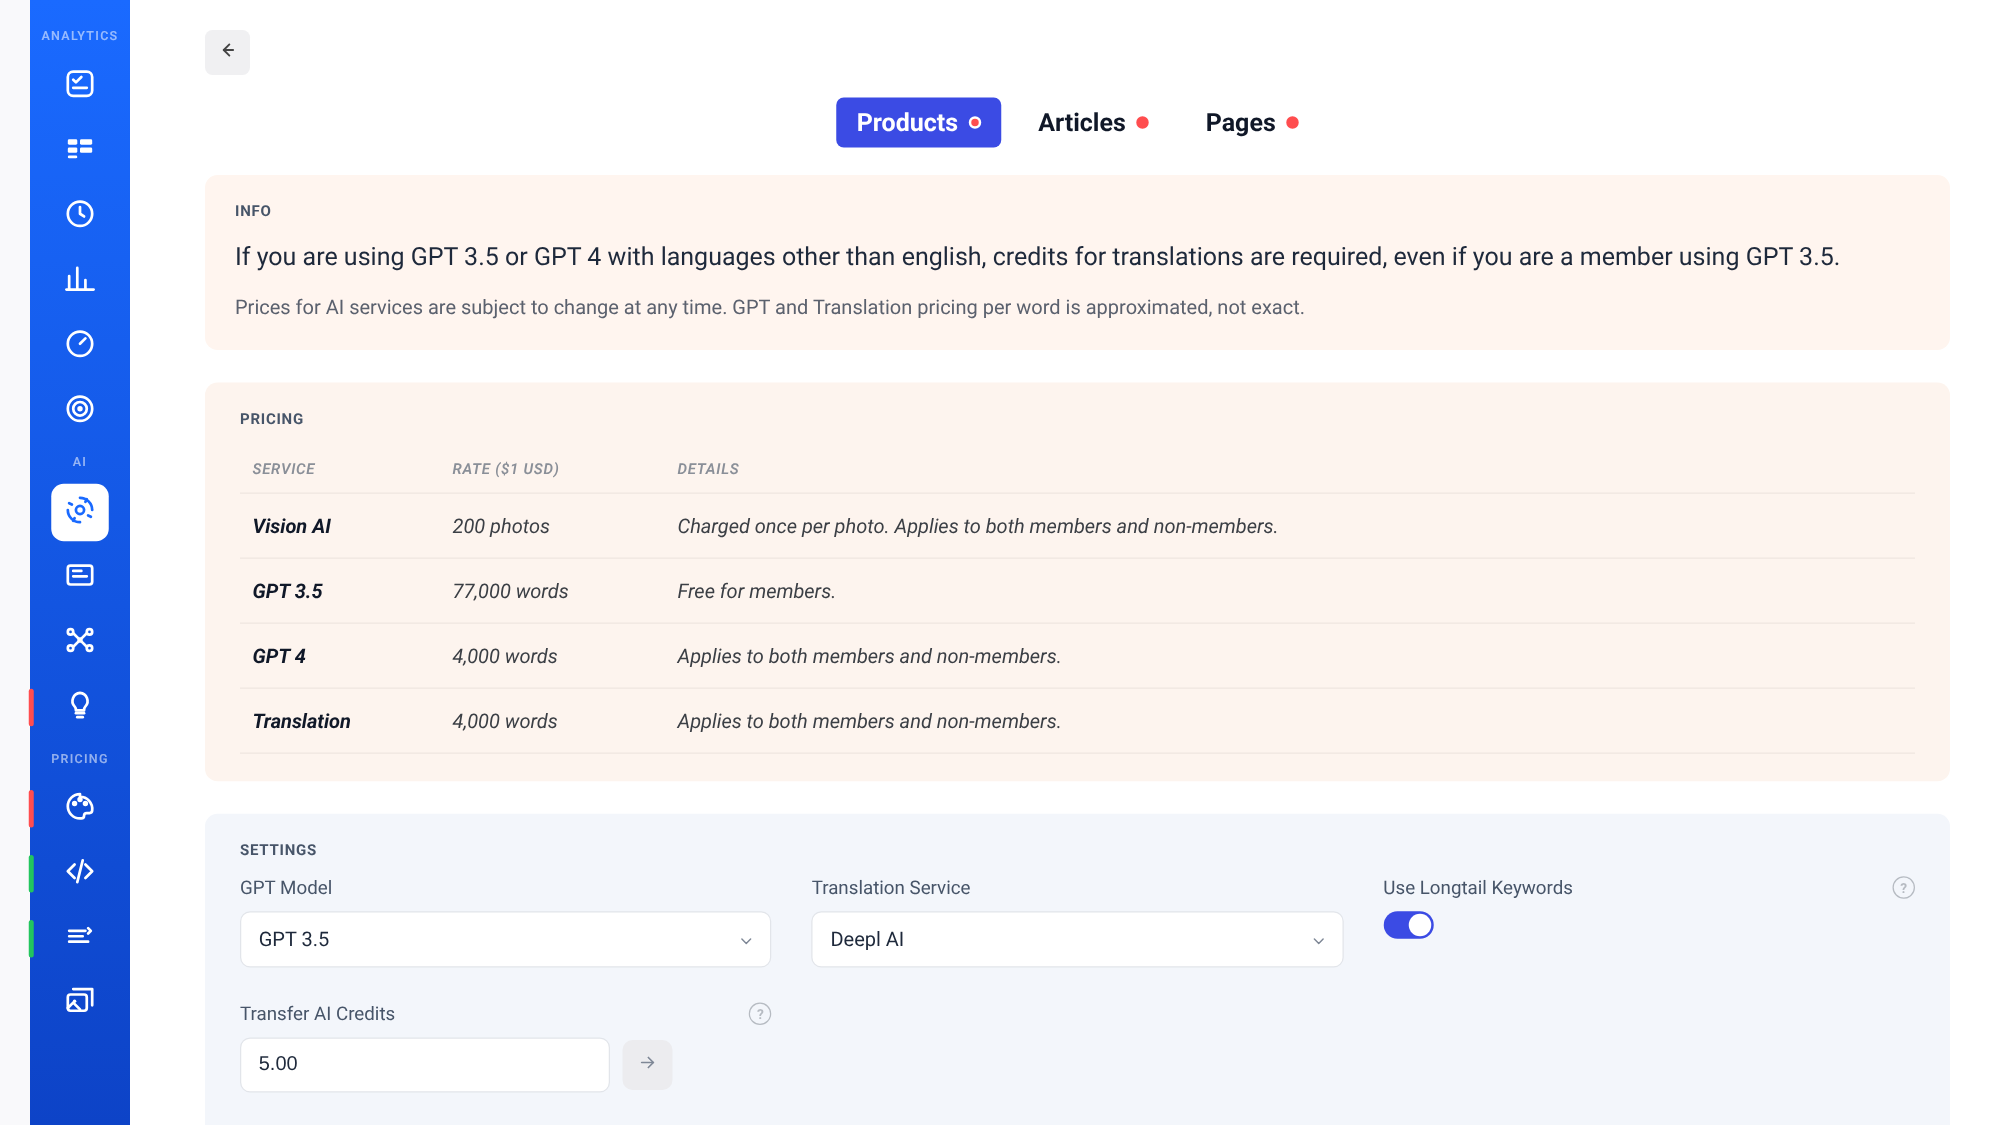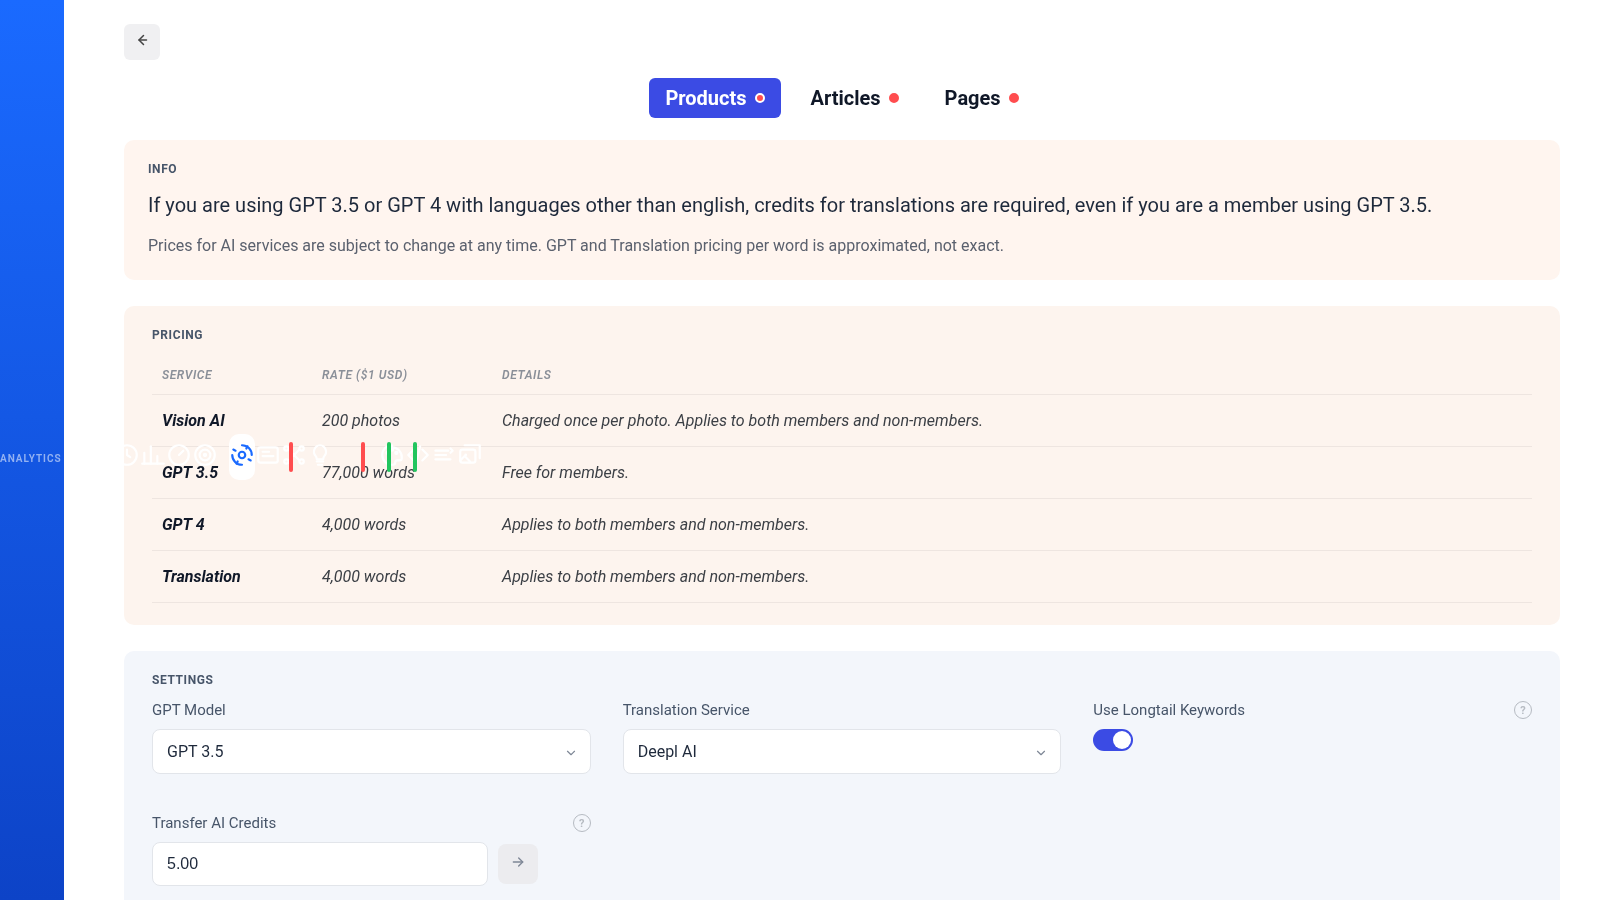--- a/index.html
+++ b/index.html
@@ -7,28 +7,29 @@
     font-family: -apple-system, BlinkMacSystemFont, "Segoe UI", Roboto, Helvetica, Arial, sans-serif;
     background: #f9f9fb;
     color: #101828;
     display: flex;
     height: 900px;
     width: 1600px;
     overflow: hidden;
   }
   
   .sidebar {
-    width: 64px;
+    width: 80px;
     background: linear-gradient(180deg, #1a6aff 0%, #0d43c7 100%);
     display: flex;
-    flex-direction: row;
+    flex-direction: column;
     align-items: center;
     padding-top: 14px;
     color: #fff;
     flex-shrink: 0;
+    margin-left: 24px;
   }
   .side-group-label {
     font-size: 10px;
     letter-spacing: 1px;
     color: rgba(255,255,255,0.55);
     margin: 10px 0 8px;
     font-weight: 600;
   }
   .side-item {
     width: 46px;
@@ -157,21 +158,21 @@
     border-bottom: 1px solid rgba(0,0,0,0.06);
     color: #3b3f45;
   }
   .pricing-table td.svc { font-weight: 700; color: #101828; }
   .pricing-table th:nth-child(1), .pricing-table td:nth-child(1) { width: 160px; }
   .pricing-table th:nth-child(2), .pricing-table td:nth-child(2) { width: 180px; }
 
   .settings-grid {
     display: grid;
     grid-template-columns: 1fr 1fr 1fr;
-    gap: 40px 32px;
+    gap: 28px 32px;
   }
   .field-label {
     font-size: 15px;
     color: #475569;
     margin-bottom: 10px;
     display: flex;
     align-items: center;
     justify-content: space-between;
   }
   .help-icon {
@@ -226,21 +227,21 @@
     gap: 10px;
     align-items: center;
   }
   .text-input {
     background: #fff;
     border: 1px solid #e2e5ea;
     border-radius: 8px;
     padding: 12px 14px;
     font-size: 16px;
     color: #1e293b;
-    width: 336px;
+    width: 296px;
   }
   .go-btn {
     width: 40px;
     height: 40px;
     background: #ececef;
     border-radius: 8px;
     display: flex;
     align-items: center;
     justify-content: center;
     cursor: pointer;

